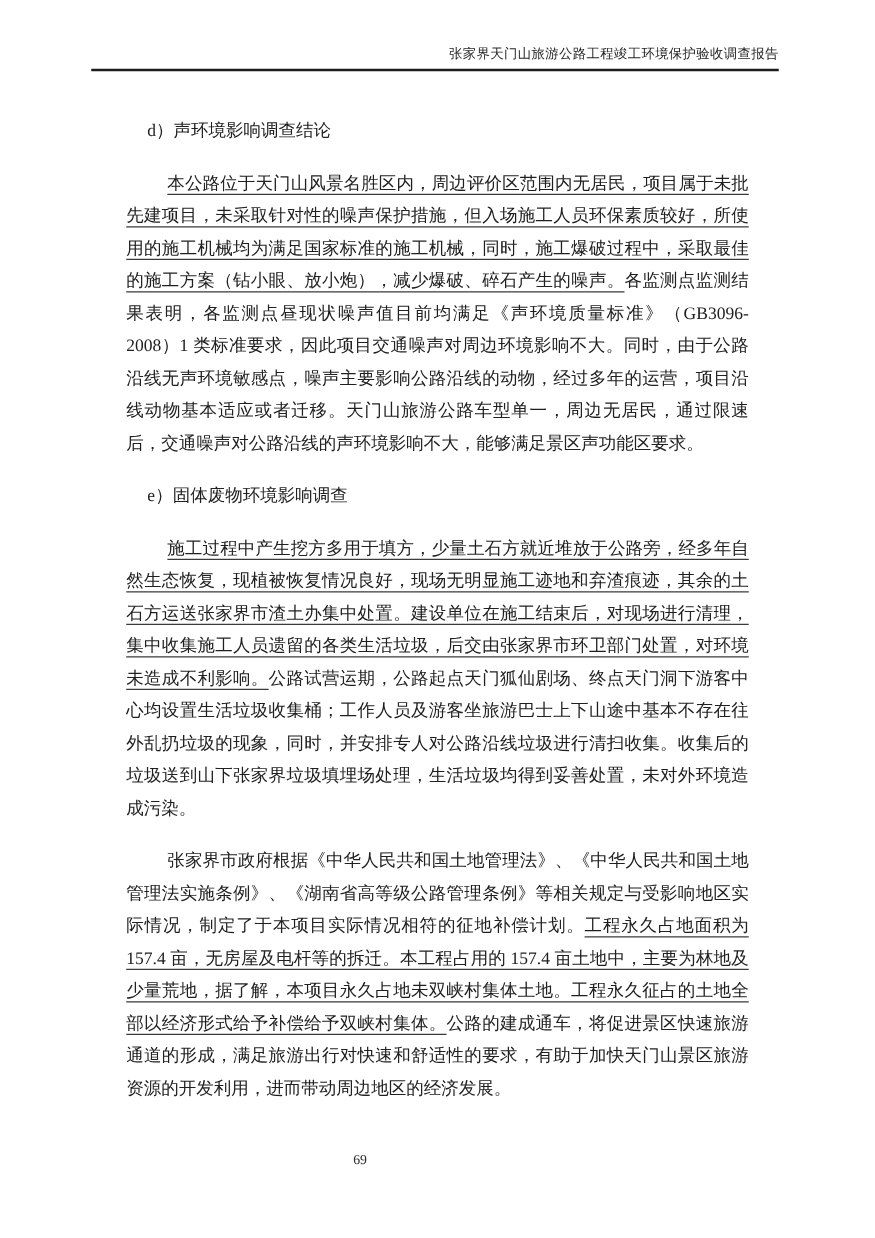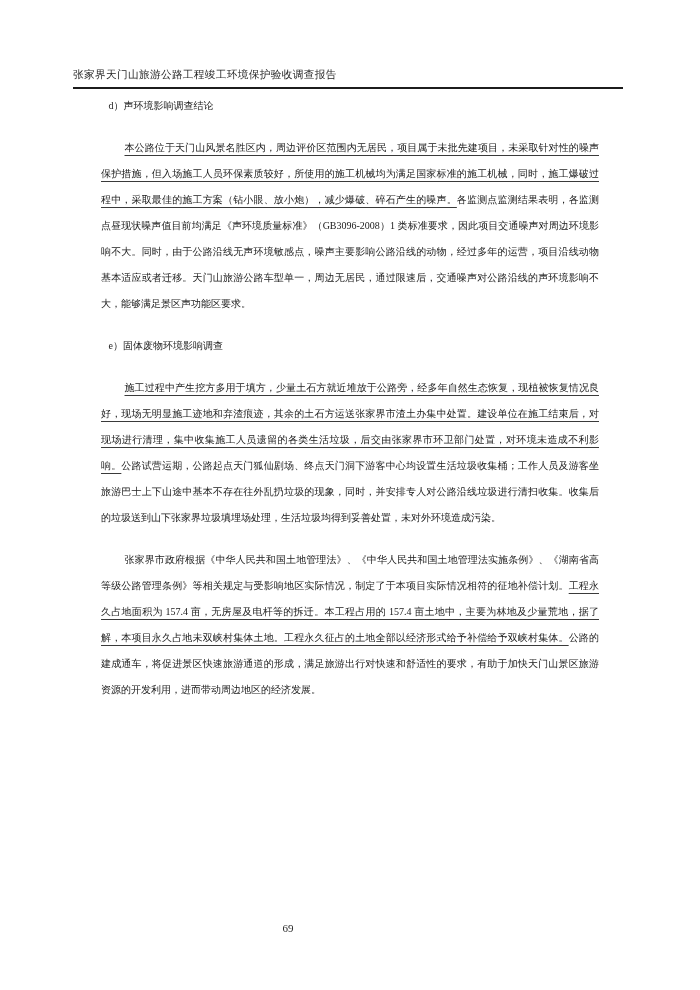--- a/index.html
+++ b/index.html
@@ -11,35 +11,36 @@
     position: relative;
     width: 700px;
     height: 990px;
     background: #ffffff;
     font-family: "Liberation Serif", "DejaVu Serif", serif;
     color: #1f1f1f;
     overflow: hidden;
   }
   .header {
     position: absolute;
-    top: 68px;
+    top: 36px;
     left: 73px;
     width: 550px;
+    text-align: right;
     font-size: 10.7px;
     letter-spacing: 0.3px;
     color: #1f1f1f;
     padding-bottom: 5px;
     border-bottom: 2px solid #1c1c1c;
   }
   .body-text {
     position: absolute;
     top: 88px;
     left: 85px;
     width: 530px;
-    font-size: 10px;
+    font-size: 14px;
     line-height: 26px;
     text-align: justify;
     color: #202020;
   }
   .heading {
     text-indent: 2.35em;
     margin: 5px 0 4px 0;
     text-align: left;
   }
   .para {

